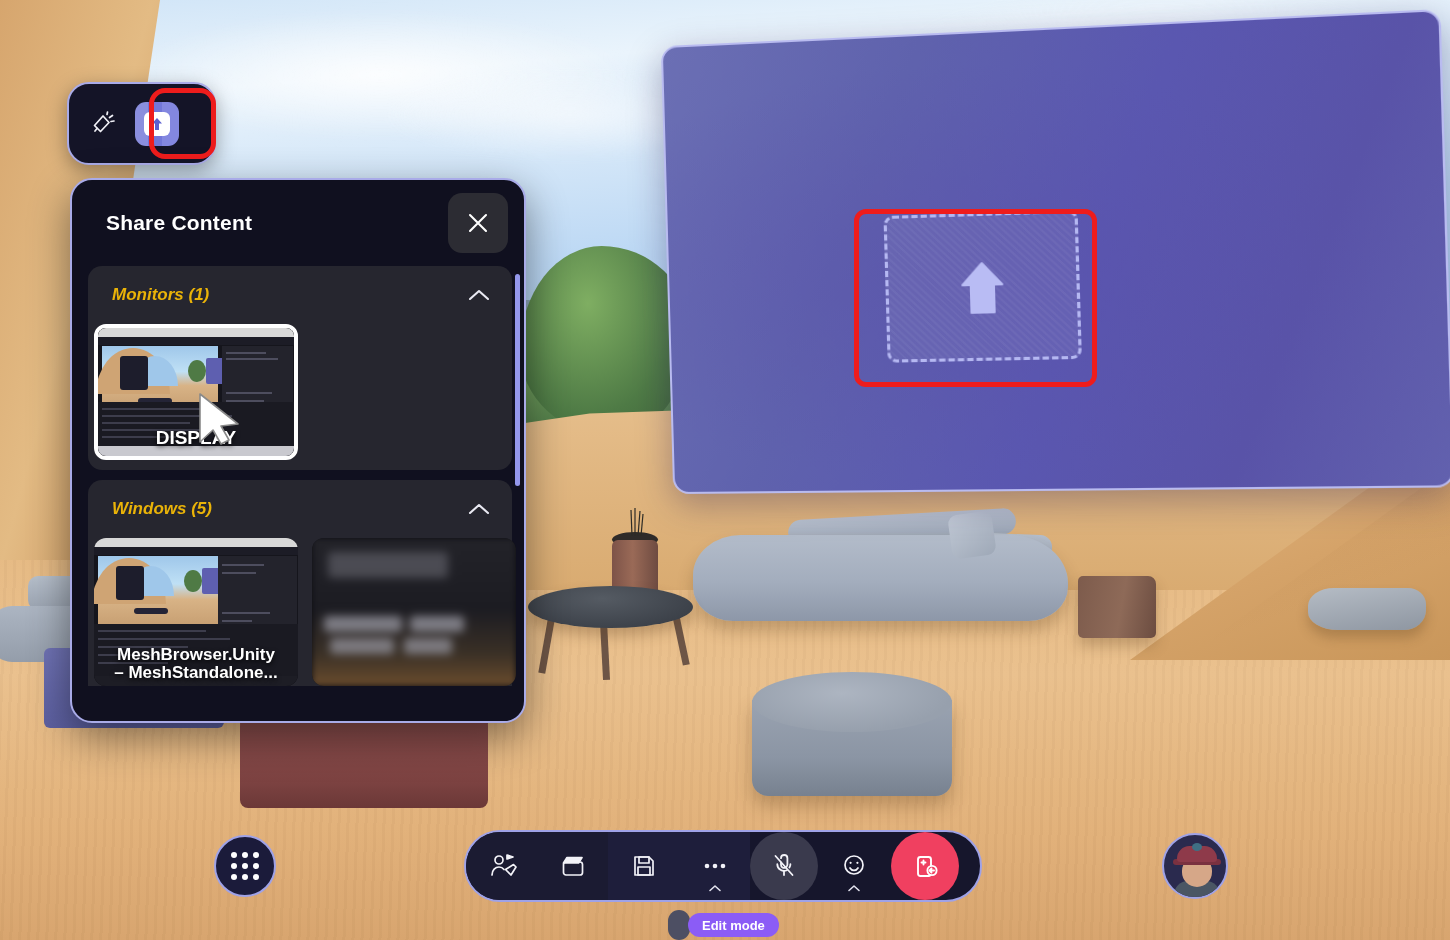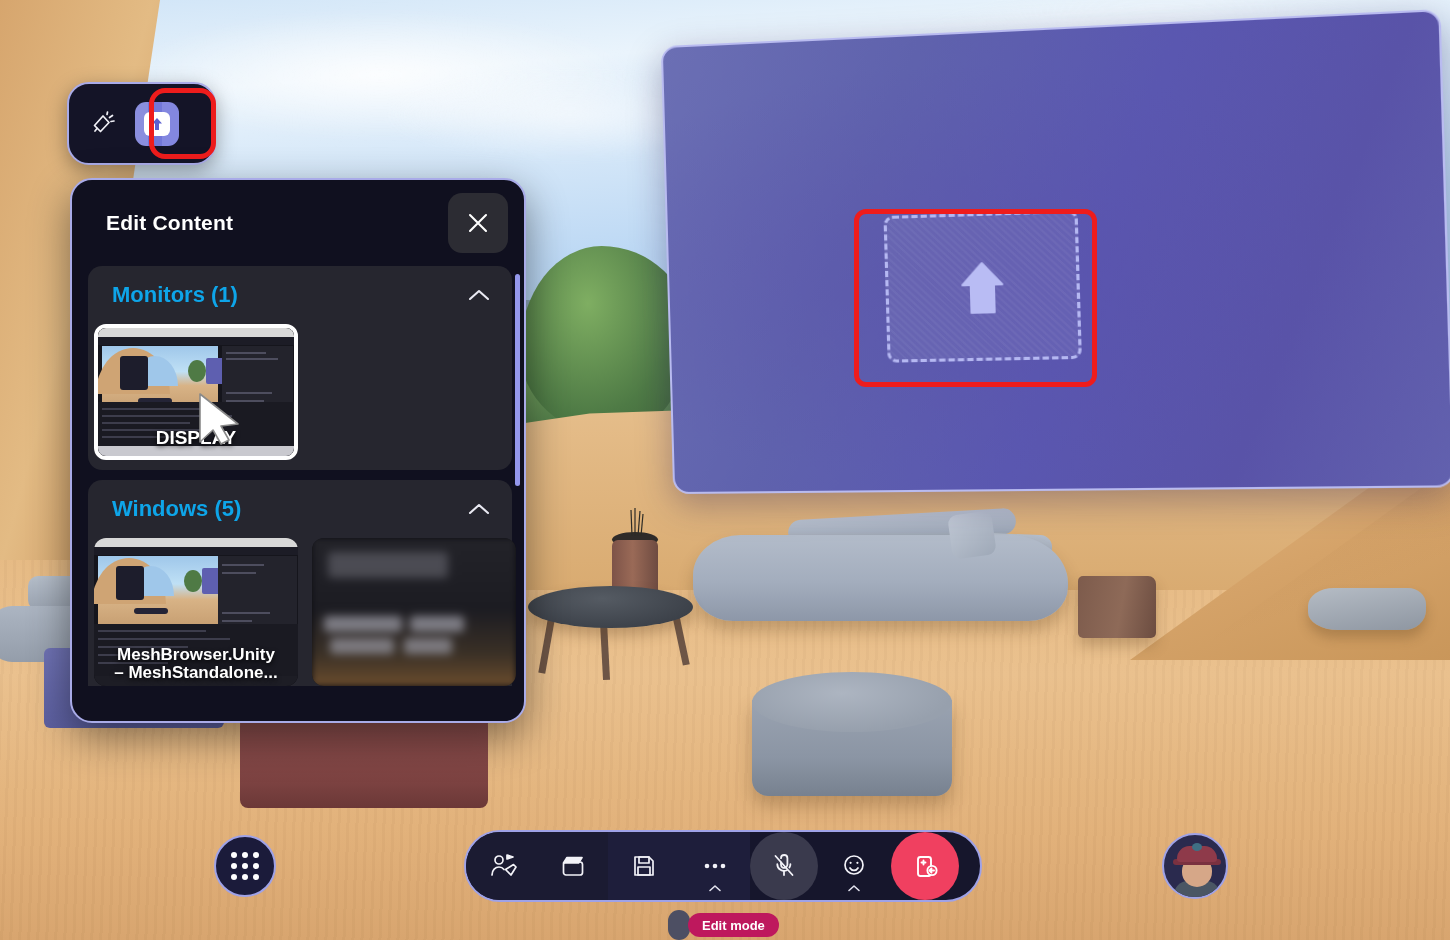--- a/index.html
+++ b/index.html
@@ -248,21 +248,21 @@
     padding:0 12px 0 16px;
   }
   .section {
     background:#26262f; border-radius:14px 14px 0 0; margin-bottom:0;
   }
   .sec-mon { border-radius:14px; padding-bottom:10px; }
   .sec-head {
     height:58px; display:flex; align-items:center; justify-content:space-between;
     padding:0 22px 0 24px;
   }
-  .sec-title { color:#0ea5e9; font-size:22px; font-weight:bold; }
+  .sec-title { color:#eab308; font-size:17px; font-weight:bold;font-style:italic; }
   .chev { color:#e9e9f2; }
   .thumbrow { display:flex; gap:14px; padding:0 4px 0 6px; }
 
   .thumb {
     position:relative; width:204px; height:136px; border-radius:12px; overflow:hidden;
     flex:0 0 204px; background:#0d0d12;
   }
   .thumb.selected { border:4px solid #ffffff; }
   .thumb-label {
     position:absolute; left:0; right:0; bottom:8px;
@@ -337,21 +337,21 @@
   .cbtn.round { width:68px; border-radius:50%; background:#3a3a4d; }
   .cbtn .mini-chev { position:absolute; bottom:8px; left:50%; transform:translateX(-50%); }
   .redbtn {
     width:68px; height:68px; border-radius:50%; background:#f04060;
     display:flex; align-items:center; justify-content:center; color:#fff;
     margin-left:2px;
   }
 
   .editpill {
     position:absolute; left:688px; top:913px; height:24px; padding:0 14px;
-    background:#be185d; border-radius:12px; color:#fff;
+    background:#8b5cf6; border-radius:12px; color:#fff;
     font-size:13px; font-weight:bold; display:flex; align-items:center;
   }
   .editdot {
     position:absolute; left:668px; top:910px; width:22px; height:30px;
     background:#4d4f63; border-radius:11px;
   }
 
   .avatar {
     position:absolute; left:1162px; top:833px; width:66px; height:66px;
     border-radius:50%; border:2px solid #9fa2e7; overflow:hidden;
@@ -447,21 +447,21 @@
         </svg>
       </div>
     </div>
   </div>
   <div class="redring"></div>
   <div class="redbox-screen"></div>
 
   <div class="panel">
 
     <div class="panel-head">
-      <div class="panel-title">Edit Content</div>
+      <div class="panel-title">Share Content</div>
       <div class="closebtn">
         <svg width="26" height="26" viewBox="0 0 26 26">
           <path d="M5 5 L21 21 M21 5 L5 21" stroke="#fff" stroke-width="2.1" stroke-linecap="round"></path>
         </svg>
       </div>
     </div>
 
     <div class="panel-body">
 
       <div class="section sec-mon">

